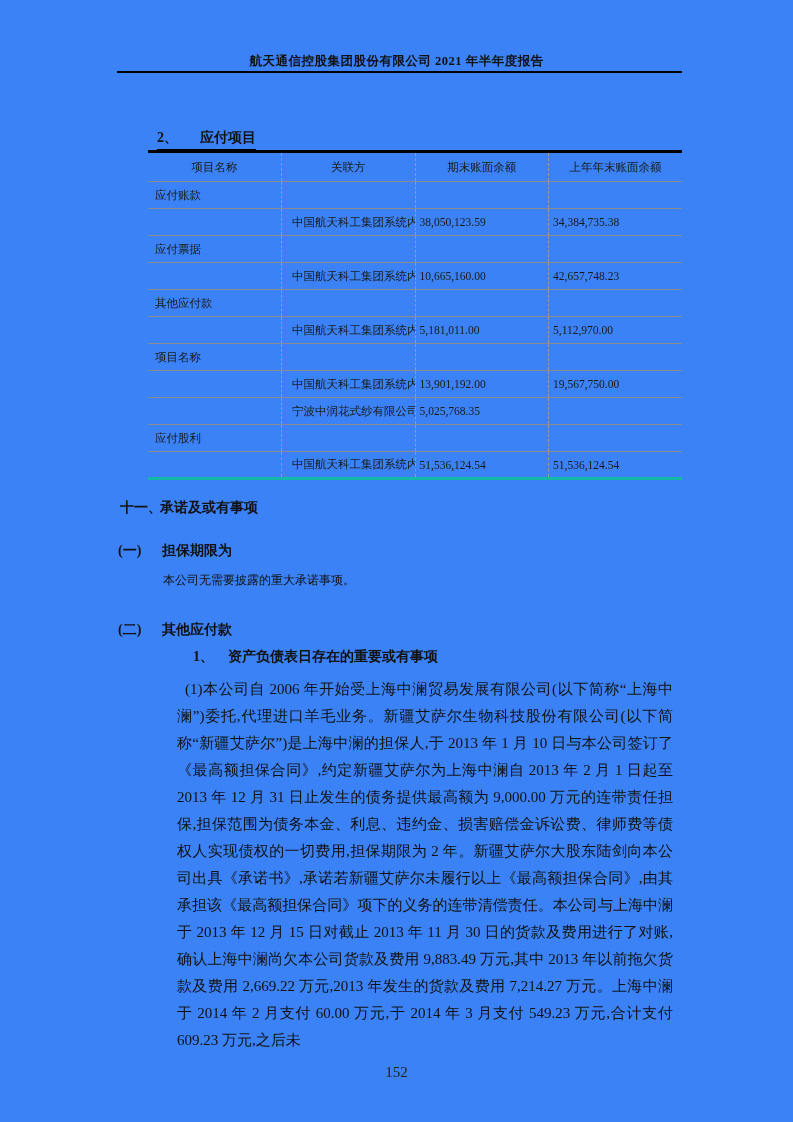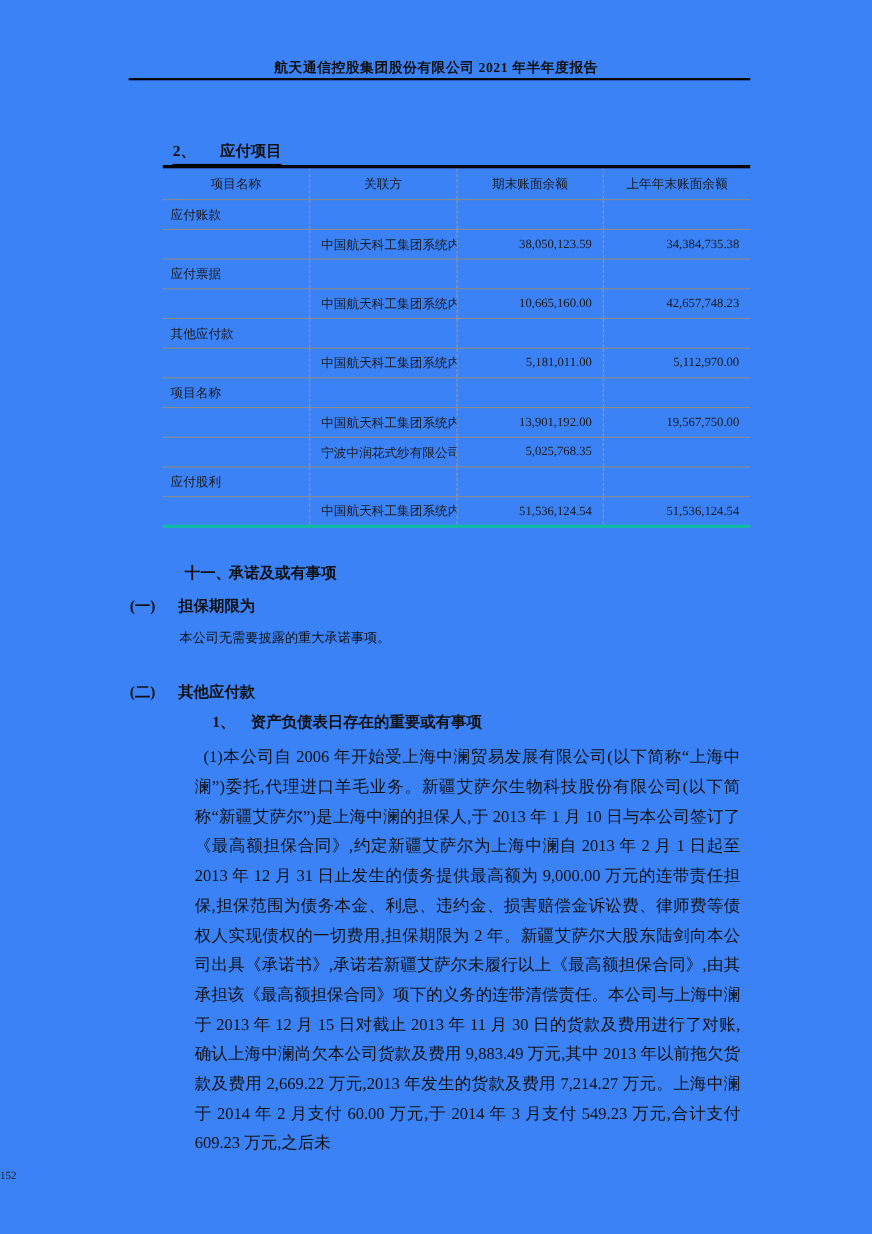--- a/index.html
+++ b/index.html
@@ -44,45 +44,45 @@
   }
   .payables-table td {
     height:27px; vertical-align:middle;
     border-bottom:1px solid #8c8c8c; overflow:hidden; white-space:nowrap;
     padding:0 4px;
   }
   .payables-table tr:last-child td { border-bottom:none; }
   .payables-table th + th, .payables-table td + td { border-left:1px dashed #9a9a9a; }
   .payables-table td.c0 { padding-left:7px; text-align:left; }
   .payables-table td.c1 { padding-left:10px; text-align:left; }
-  .payables-table td.c2, .payables-table td.c3 { text-align:right; padding-right:10px; }
+  .payables-table td.c2, .payables-table td.c3 { padding-right:10px; }
 
   
   .h-row { position:absolute; font-size:14px; font-weight:bold; white-space:nowrap; }
   .h-row .num { display:inline-block; }
-  #h11   { top:512px; left:120px;margin-left:48px; } #h11 .num   { width:40px; }
+  #h11   { top:499px; left:120px; } #h11 .num   { width:40px; }
   #h11a  { top:542px; left:118px; } #h11a .num  { width:44px; }
   #h11b  { top:621px; left:118px; } #h11b .num  { width:44px; }
   #h11b1 { top:648px; left:193px; } #h11b1 .num { width:35px; }
 
   .plain-line {
     position:absolute; top:569px; left:163px;
     font-size:12px; line-height:22px;
   }
 
   .body-para {
     position:absolute; top:676px; left:177px; width:496px;
     font-size:15px; line-height:27px;
     text-align:justify; text-indent:8px;
     color:#111;
   }
 
   .page-num {
     position:absolute; top:1064px; left:0; width:100%;
-    font-size:10px; color:#222;
+    text-align:center; font-size:15px; color:#222;
   }
 </style>
 </head>
 <body>
 
 <div class="page">
 
   <div class="doc-header-title">航天通信控股集团股份有限公司 2021 年半年度报告</div>
   <div class="header-rule"></div>
 

